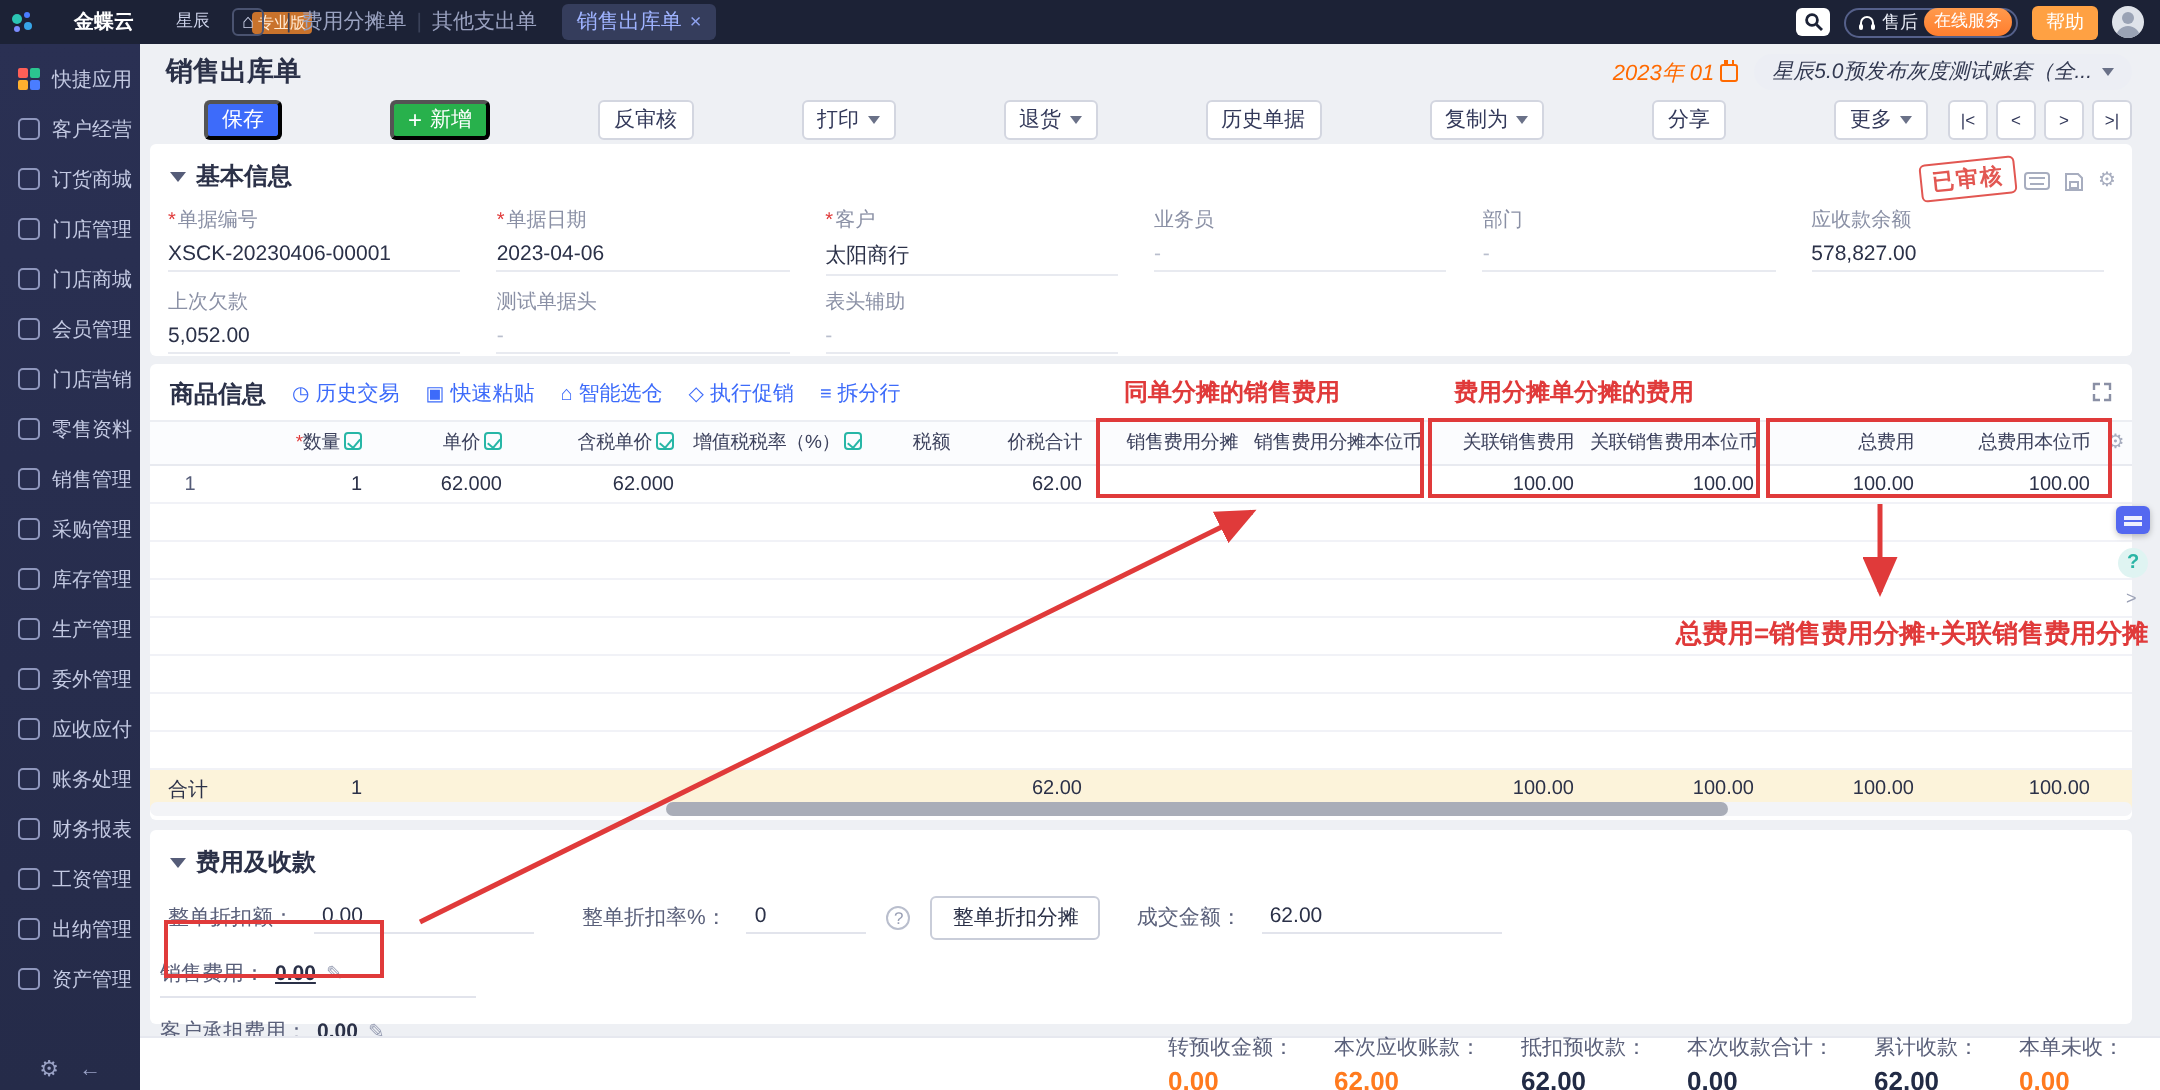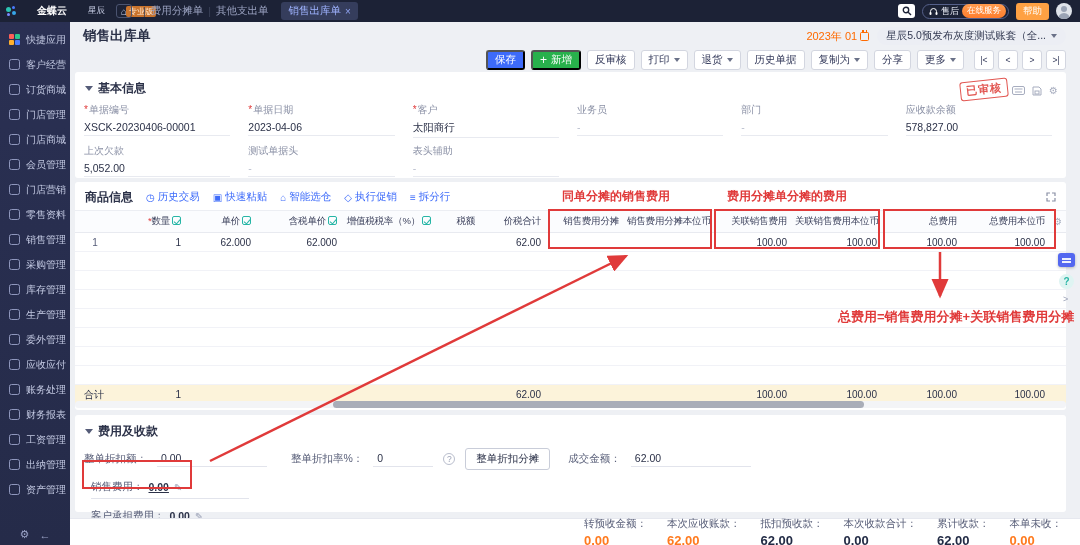--- a/index.html
+++ b/index.html
@@ -48,33 +48,33 @@
   .side-ico.apps i { width:5px; height:5px; border-radius:1px;}
   .side-ico.apps i:nth-child(1){background:#ff5f57;} .side-ico.apps i:nth-child(2){background:#2bc58f;}
   .side-ico.apps i:nth-child(3){background:#ffb02e;} .side-ico.apps i:nth-child(4){background:#4a7dff;}
   .side-bottom { position:absolute; bottom:4px; left:0; width:70px; display:flex; align-items:center;
     justify-content:center; gap:10px; color:#9aa2c6; font-size:11px;}
 
   
   .main { position:absolute; left:70px; top:22px; width:1010px; height:523px; }
   .title-row { height:26px; display:flex; align-items:center; padding:2px 14px 0 13px;}
   .page-title { font-size:13.5px; font-weight:bold; color:#2b3148;}
-  .title-right { margin-left:auto; display:flex; align-items:center; gap:8px;}
+  .title-right { margin-left:auto; display:flex; align-items:center; gap:8px;font-style:italic;}
   .period { color:#ff6a00; font-size:11px; display:flex; align-items:center; gap:3px; white-space:nowrap;}
   .cal-ico { width:9px; height:9px; border:1.2px solid #ff6a00; border-radius:1.5px; position:relative;}
   .cal-ico::before { content:""; position:absolute; left:1px; top:-3px; width:1.4px; height:3px; background:#ff6a00;}
   .cal-ico::after { content:""; position:absolute; right:1px; top:-3px; width:1.4px; height:3px; background:#ff6a00;}
   .account-pill { background:#eceef4; border-radius:10px; padding:2px 9px; font-size:10.5px; color:#333a52;
     display:flex; align-items:center; gap:5px; white-space:nowrap;}
   .caret { width:0; height:0; border-left:3.5px solid transparent; border-right:3.5px solid transparent;
     border-top:4px solid #6a7188; display:inline-block;}
 
   .toolbar-row { height:24px; display:flex; align-items:center; justify-content:flex-end; gap:6px; padding-right:14px;}
   .btn { height:20px; display:inline-flex; align-items:center; gap:4px; padding:0 7px; font-size:10.5px;
-    border-radius:3px; white-space:nowrap; cursor:pointer;}
+    border-radius:3px; white-space:nowrap; cursor:pointer;margin-left:48px;}
   .btn.primary { background:#3d6bfa; color:#fff; }
   .btn.success { background:#28b14c; color:#fff; }
   .btn.plain { background:#fff; color:#33395a; border:1px solid #d3d6e0;}
   .btn .caret { border-top-color:#6a7188; }
   .plus { font-size:12px; line-height:1;}
   .navgrp { display:flex; gap:4px; margin-left:4px;}
   .navbtn { width:20px; height:20px; background:#fff; border:1px solid #d3d6e0; border-radius:3px;
     font-size:8.5px; color:#33395a; display:flex; align-items:center; justify-content:center; cursor:pointer;}
 
   .card { position:absolute; left:5px; width:991px; background:#fff; border-radius:3px;}
@@ -125,21 +125,21 @@
 
   
   .fees-row { display:flex; align-items:center; gap:10px; padding:8px 10px 0 9px; font-size:10.5px; color:#5a607a;}
   .fees-row .fv { color:#2b3148; border-bottom:1px solid #e2e4ec; padding:1px 4px 2px 4px; }
   .w110{ width:110px;} .w60{ width:60px;} .w120{ width:120px;}
   .qmark { width:12px; height:12px; border:1px solid #b9becd; border-radius:50%; color:#9aa0b5; font-size:8.5px;
     display:inline-flex; align-items:center; justify-content:center;}
   .share-btn { border:1px solid #c9cdd9; border-radius:3px; background:#fff; color:#2b3148; font-size:10.5px;
     padding:3px 10px; white-space:nowrap; cursor:pointer;}
   .fee-line { display:flex; align-items:center; gap:5px; font-size:10.5px; color:#5a607a;
-    margin:10px 0 0 16px; width:158px; border-bottom:1px solid #e2e4ec; padding-bottom:4px;}
+    margin:10px 0 0 5px; width:158px; border-bottom:1px solid #e2e4ec; padding-bottom:4px;}
   .fee-val { color:#2b3148; font-weight:bold; text-decoration:underline;}
   .pencil { color:#9aa0b5; font-size:10px;}
 
   
   .statusbar { position:absolute; left:0; top:496px; width:1010px; height:27px; background:#fff;
     border-top:1px solid #e6e8ef; display:flex; align-items:center; justify-content:flex-end; gap:20px; padding-right:18px;}
   .stat { font-size:10.5px; color:#5a607a; display:flex; align-items:baseline; gap:2px; white-space:nowrap;flex-direction:column;}
   .stat b { font-size:13px; font-weight:bold; color:#222b45;}
   .stat b.orange { color:#ff7a1e;}
 

